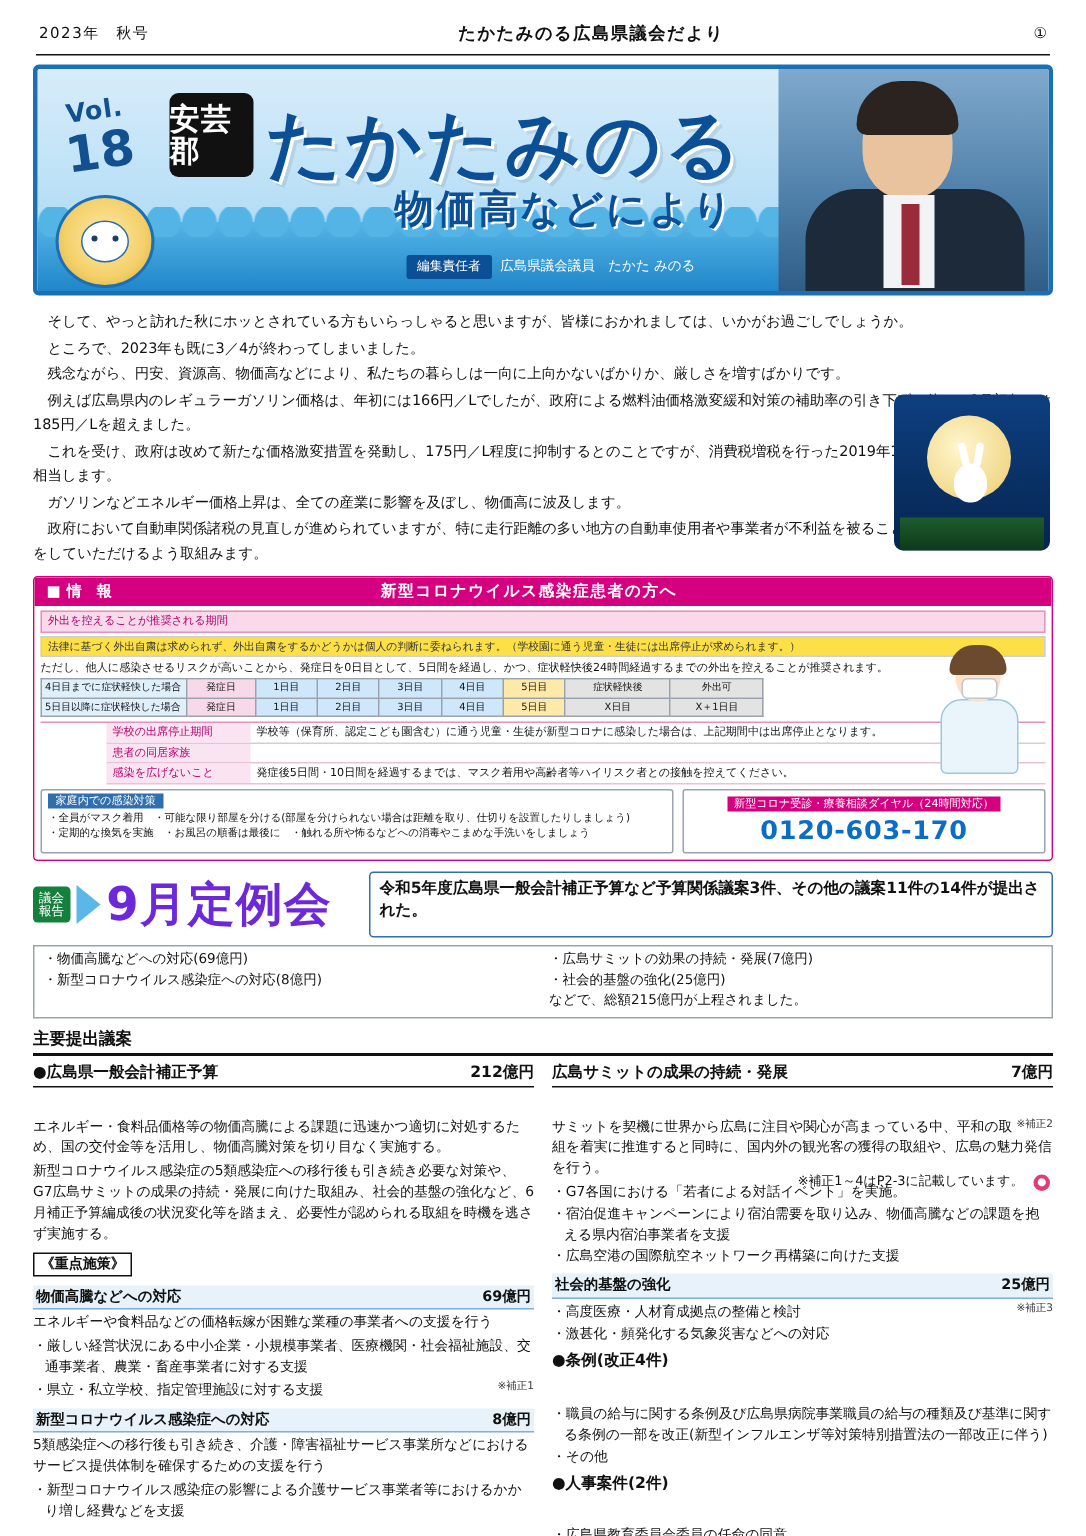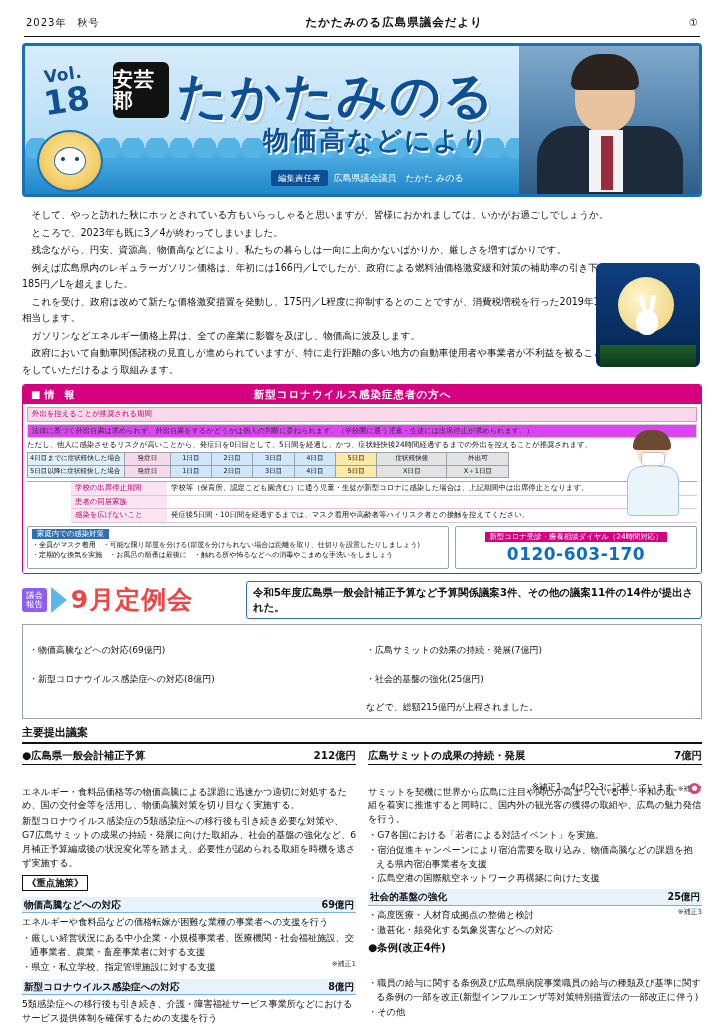--- a/index.html
+++ b/index.html
@@ -109,21 +109,21 @@
   .moon .ear1{left:44px;transform:rotate(-14deg);} .moon .ear2{left:54px;transform:rotate(10deg);}
   .moon .grass{position:absolute;left:4px;bottom:0;width:96px;height:22px;background:linear-gradient(180deg,#1d5c2c,#0e3a1a);}
 
   
   .infoblk{margin-top:6px;border:1.6px solid #d4007f;border-radius:3px;overflow:hidden;background:#fff;}
   .infohead{display:flex;align-items:stretch;background:#d4007f;color:#fff;}
   .infohead .left{display:flex;align-items:center;gap:4px;padding:2px 8px;font-size:10px;font-weight:bold;}
   .infohead .center{flex:1;text-align:center;font-size:10.5px;font-weight:bold;padding:2px 0;letter-spacing:1px;}
   .infobody{position:relative;padding:3px 4px 4px 4px;background:#fff;}
   .pinkline{background:#f9d9ea;border:1px solid #e391c0;color:#b3006b;font-size:7.4px;padding:1px 4px;margin-bottom:2px;}
-  .graynote{font-size:7.2px;color:#333;background:#d946ef;border:1px solid #cfcfcf;padding:1px 4px;margin-bottom:2px;}
+  .graynote{font-size:7.2px;color:#333;background:#fde047;border:1px solid #cfcfcf;padding:1px 4px;margin-bottom:2px;}
   .note2{font-size:7.4px;margin-bottom:2px;}
   .ctable{width:72%;border-collapse:collapse;font-size:6.6px;}
   .ctable td{border:1px solid #9aa3ad;padding:1px 2px;text-align:center;}
   .ctable td.lbl{background:#dff0fb;text-align:left;width:92px;}
   .ctable td.y{background:#ffe9a8;}
   .ctable td.b{background:#cfe7fb;}
   .ctable td.g{background:#e3e3e3;}
   .ctable td.p{background:#f7d9e9;}
   .rowlist{margin-top:3px;border-top:1px solid #e391c0;padding-left:44px;}
   .rowitem{display:flex;font-size:7.4px;border-bottom:1px solid #e7c3da;}
@@ -137,29 +137,29 @@
   .bottomrow{display:flex;gap:6px;margin-top:3px;align-items:stretch;}
   .prevbox{flex:1;border:1px solid #9aa3ad;border-radius:2px;padding:2px 4px;font-size:7px;}
   .prevbox .t{background:#2f6fb0;color:#fff;display:inline-block;padding:0 5px;font-size:7.4px;margin-bottom:2px;}
   .callbox{width:232px;border:1px solid #9aa3ad;border-radius:2px;padding:2px 4px;text-align:center;}
   .callbox .t{background:#d4007f;color:#fff;font-size:7.4px;padding:0 4px;display:inline-block;}
   .callbox .num{color:#0b6ec4;font-size:17px;font-weight:bold;letter-spacing:0.5px;}
 
   
   .sepbar{margin-top:7px;display:flex;align-items:stretch;gap:6px;}
   .sepleft{display:flex;align-items:center;gap:4px;width:218px;}
-  .kaihou{background:#8b5cf6;color:#fff;font-size:8.4px;padding:3px 4px;border-radius:3px;line-height:1.1;text-align:right;}
+  .kaihou{background:#15803d;color:#fff;font-size:8.4px;padding:3px 4px;border-radius:3px;line-height:1.1;text-align:right;}
   .arrow{width:0;height:0;border-top:13px solid transparent;border-bottom:13px solid transparent;border-left:16px solid #5bb7e8;}
-  .sep9{font-size:25px;font-weight:bold;color:#ef4444;letter-spacing:1px;white-space:nowrap;}
+  .sep9{font-size:31px;font-weight:bold;color:#6d28d9;letter-spacing:1px;white-space:nowrap;}
   .sepright{flex:1;border:1.4px solid #2f6fb0;border-radius:3px;padding:3px 6px;font-size:10.4px;font-weight:bold;line-height:1.42;}
 
   
   .twocol{display:flex;gap:8px;margin-top:5px;border:1px solid #9aa3ad;padding:3px 6px;font-size:9px;}
   .twocol ul{margin:0;padding:0;list-style:none;flex:1;}
-  .twocol li{margin:16px 0 1px 0;}
+  .twocol li{margin:0 0 1px 0;}
 
   
   .mainhead{margin-top:6px;font-size:11px;font-weight:bold;border-bottom:2px solid #111;padding-bottom:1px;}
   .cols{display:flex;gap:12px;margin-top:4px;}
   .col{flex:1;}
   .itemhead{display:flex;justify-content:space-between;align-items:baseline;font-weight:bold;font-size:10.4px;border-bottom:1px solid #111;padding-bottom:1px;margin-bottom:20px;}
   .itemhead .amt{font-size:10.4px;}
   .sub{display:flex;justify-content:space-between;align-items:baseline;font-weight:bold;font-size:9.6px;background:#e7f2fb;border-bottom:1px solid #7fb0d8;padding:1px 2px;margin:4px 0 2px 0;}
   .ptxt{font-size:9.2px;line-height:1.5;margin:0 0 2px 0;}
   .dot{font-size:9.2px;line-height:1.5;margin:0 0 1px 0;padding-left:8px;text-indent:-8px;}

